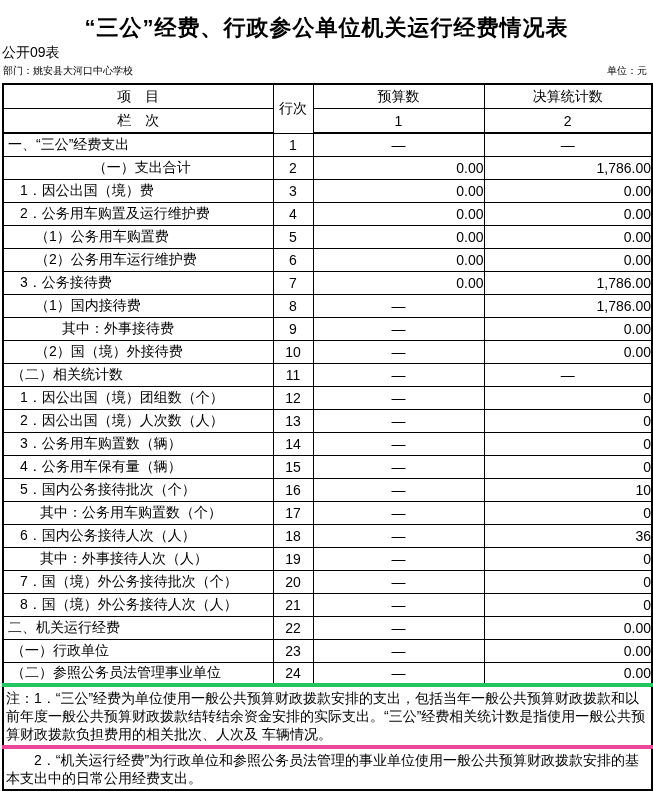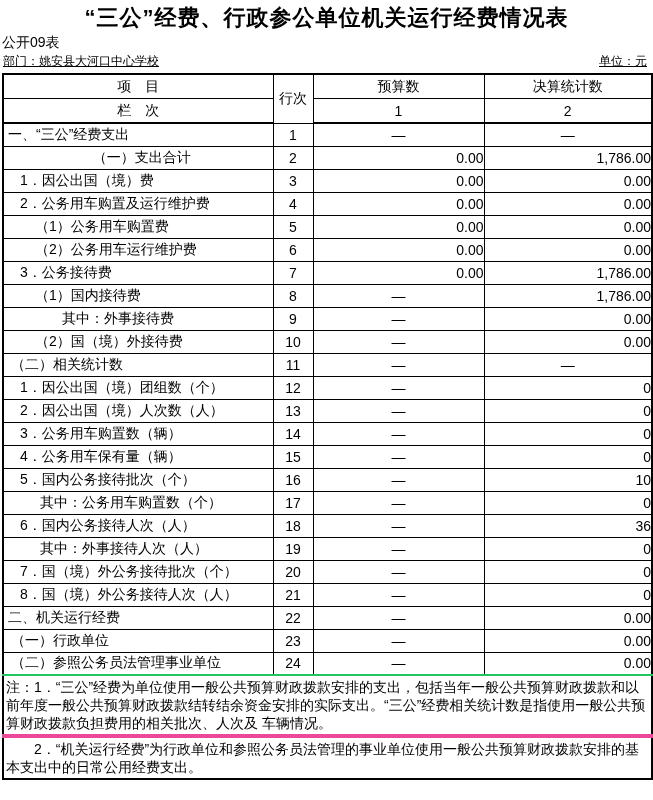--- a/index.html
+++ b/index.html
@@ -6,44 +6,43 @@
     margin: 0;
     padding: 0;
     background: #ffffff;
     color: #000000;
     font-family: "Liberation Sans", sans-serif;
   }
   .page {
     width: 653px;
     height: 800px;
     box-sizing: border-box;
-    padding: 2px 2px 0 2px;
+    padding: 12px 2px 0 2px;
     overflow: hidden;
     background: #ffffff;
   }
   .title {
     margin: 2px 0 2px 0;
     text-align: center;
     font-size: 22px;
     font-weight: bold;
     letter-spacing: 1px;
     line-height: 28px;
   }
   .table-code {
     font-size: 14px;
     line-height: 16px;
     padding-right: 4px;
   }
   .meta-row {
     display: flex;
     justify-content: space-between;
-    font-size: 12px;
+    font-size: 10px;
     line-height: 18px;
     padding: 2px 4px 3px 1px;
-    text-decoration: underline;
   }
   table.report {
     border-collapse: collapse;
     width: 649px;
     table-layout: fixed;
     border: 2px solid #000;
   }
   table.report td {
     border: 1px solid #000;
     font-size: 14px;
@@ -64,21 +63,21 @@
   td.c-line { text-align: center; }
   td.c-num {
     text-align: right;
     padding-right: 4px;
   }
   td.c-num.dash {
     text-align: center;
     padding-right: 0;
   }
   tr.note-row td {
-    border-top: 2px solid #22c55e;
+    border-top: 4px solid #22c55e;
     white-space: normal;
     font-size: 14px;
     line-height: 18px;
     padding: 2px 3px 2px 2px;
     vertical-align: top;
   }
   tr.note-row.second td {
     border-top: 4px solid #ec4899;
   }
   .note2-text { text-indent: 2em; }

